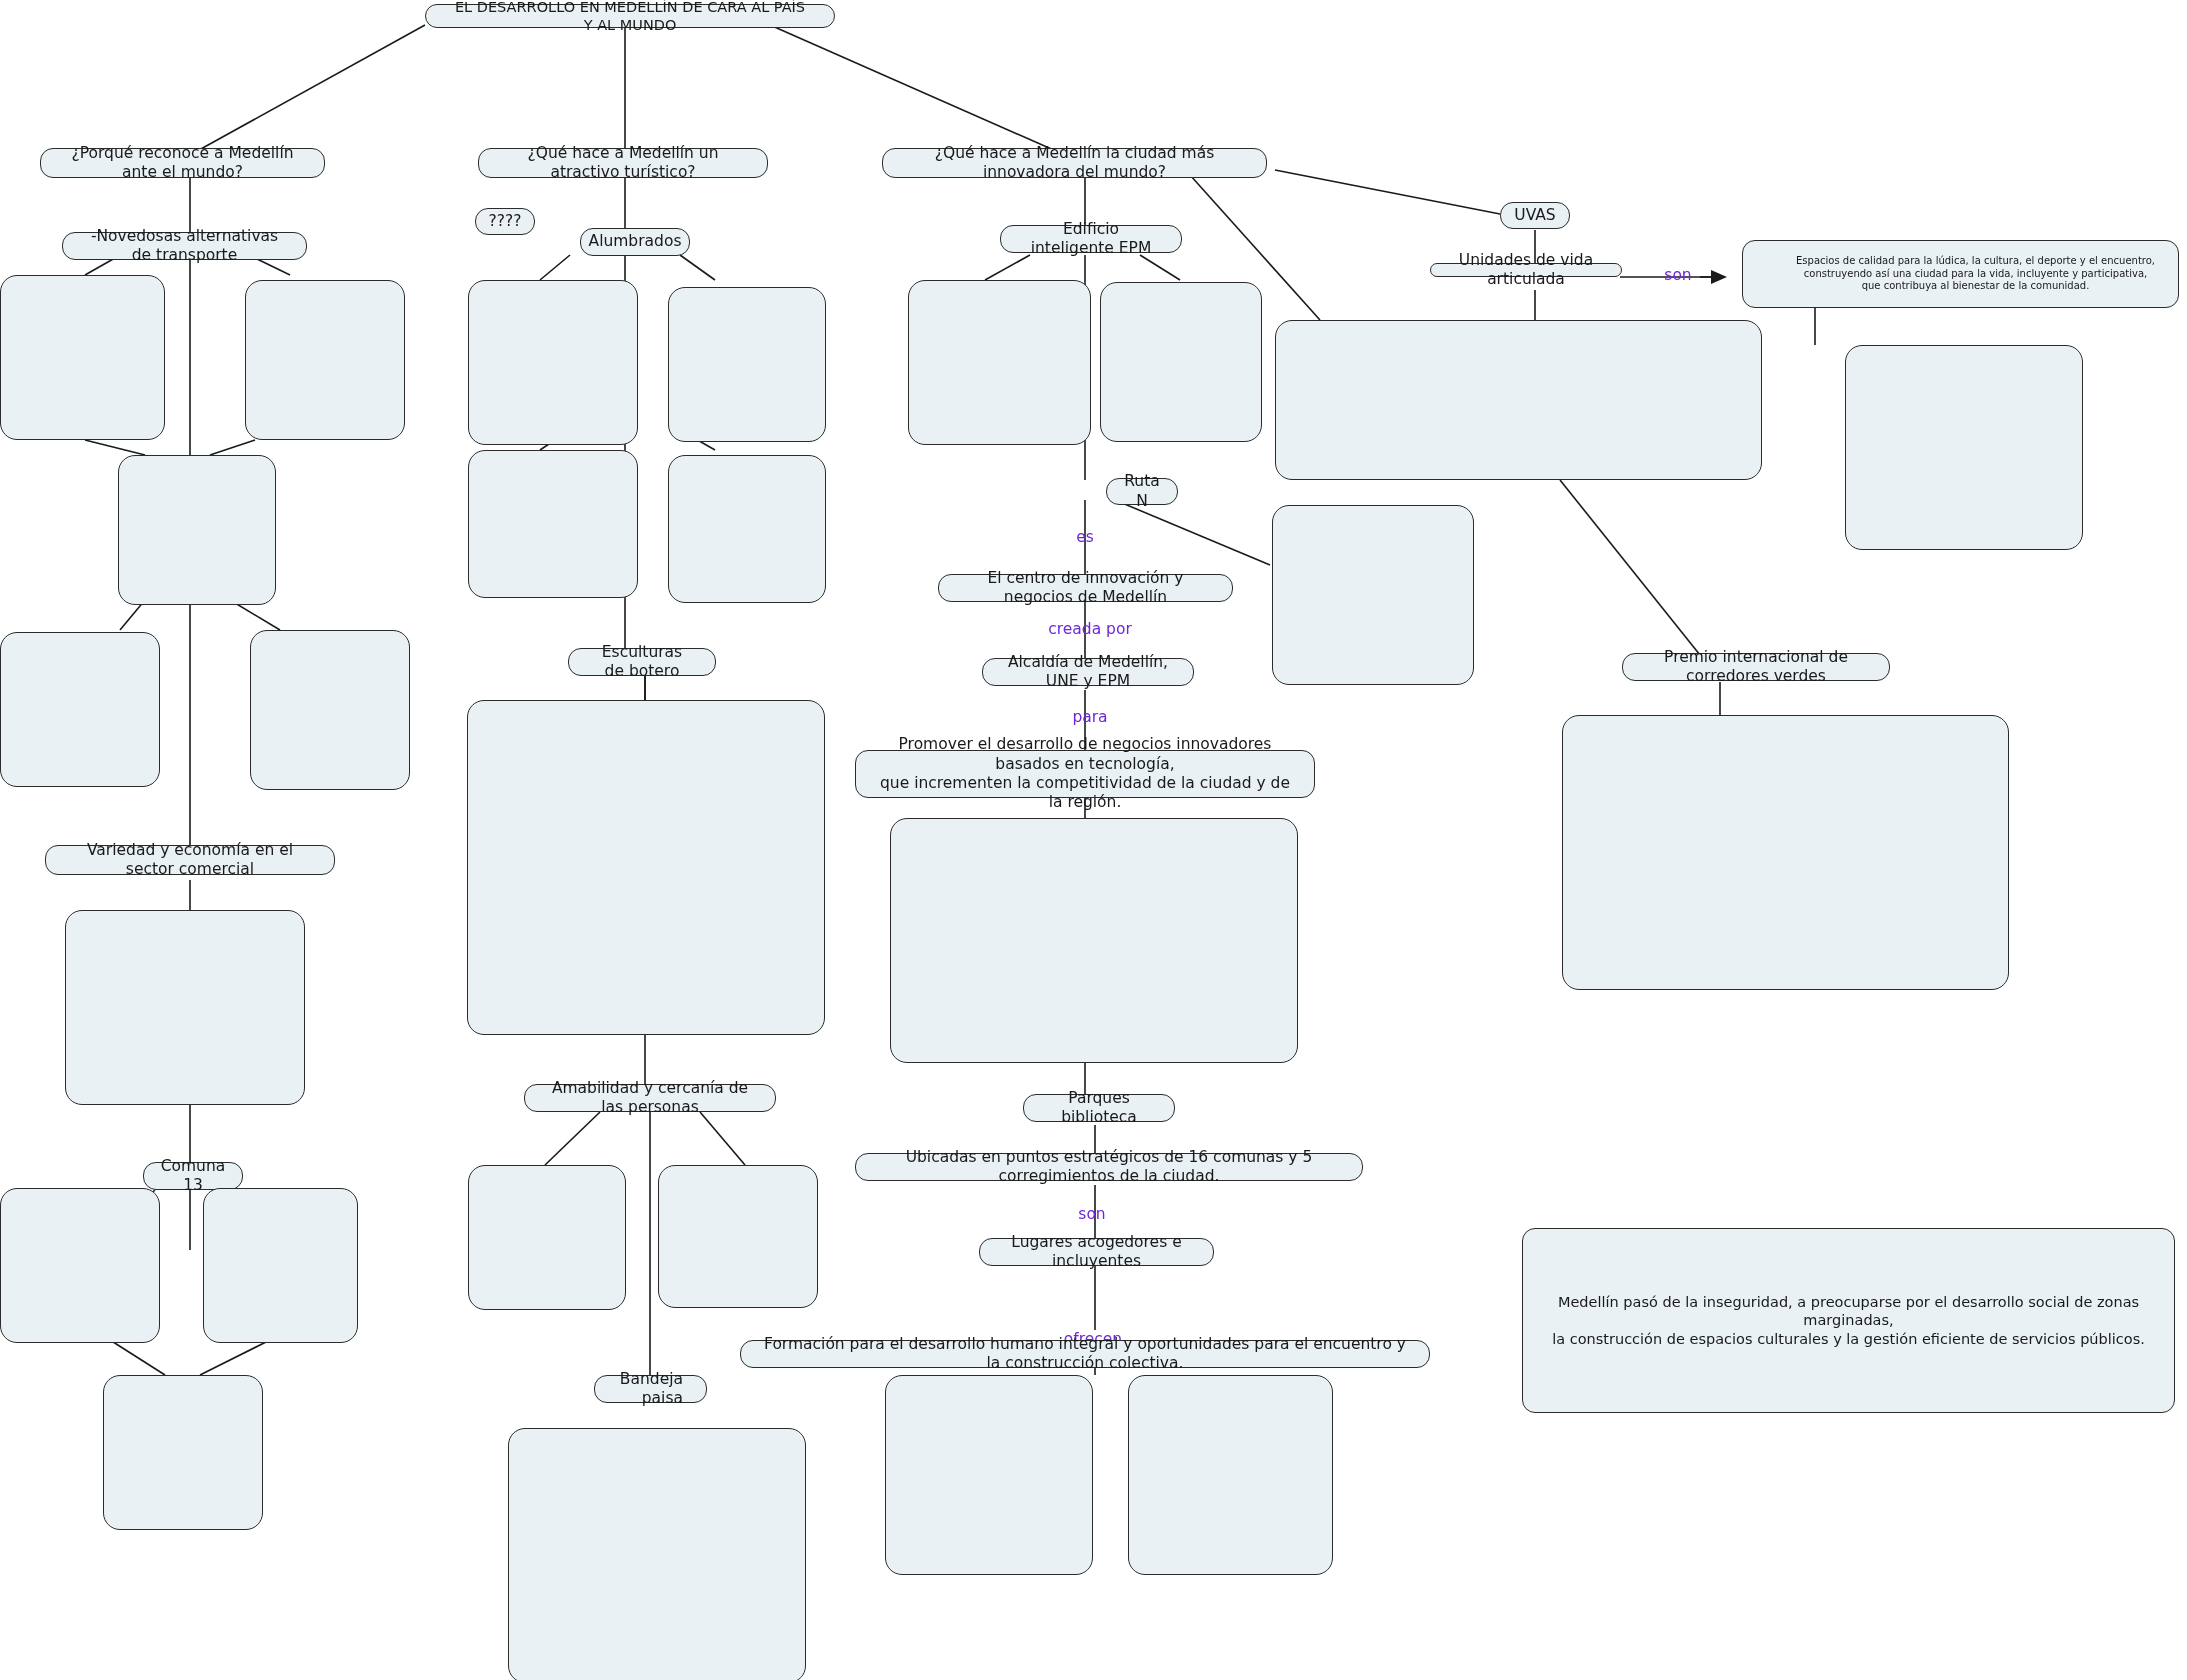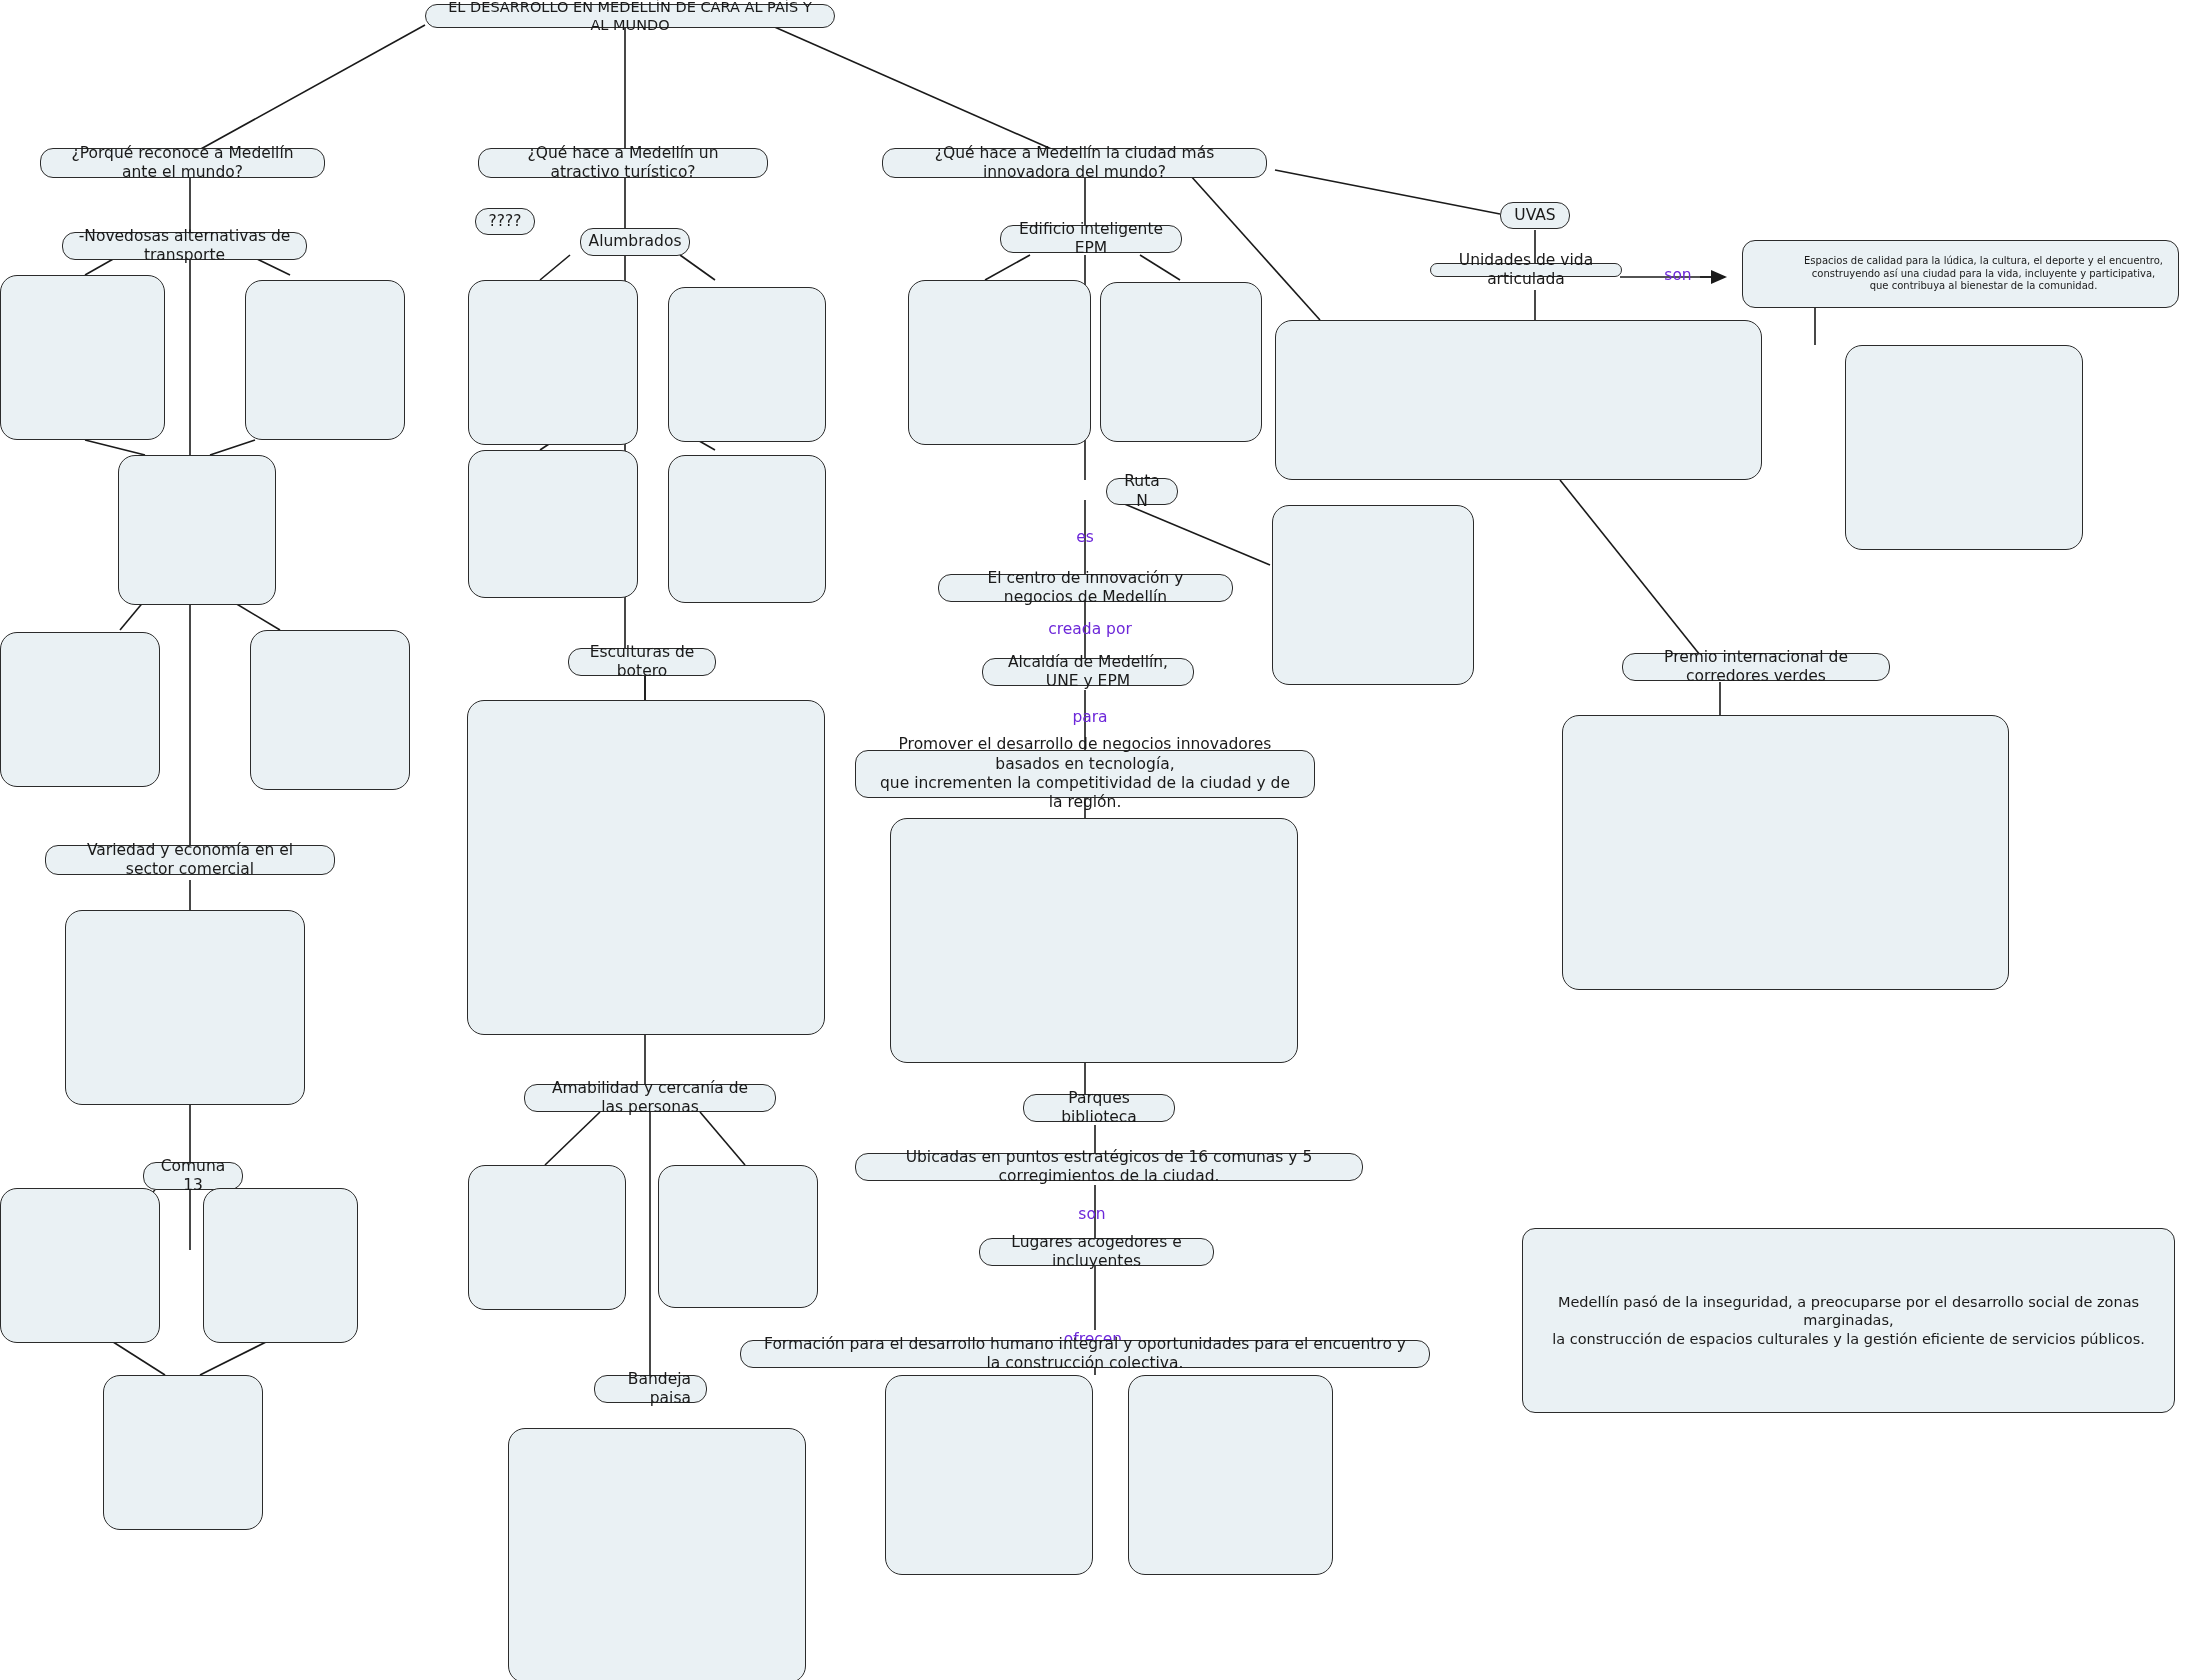--- a/index.html
+++ b/index.html
@@ -28,21 +28,21 @@
     box-sizing: border-box;
     background: #eaf1f4;
     border: 1.3px solid #2b2b2b;
     border-radius: 13px;
     color: #1a1a1a;
     display: flex;
     align-items: center;
     justify-content: center;
     text-align: center;
     line-height: 1.25;
-    padding: 3px 15px;
+    padding: 3px 23px;
     font-size: 15.5px;
     white-space: pre-line;
   }
   .node.empty { padding: 0; }
   .node.big { border-radius: 17px; }
   .linklabel {
     position: absolute;
     color: #6d28d9;
     font-size: 15.5px;
     background: transparent;

